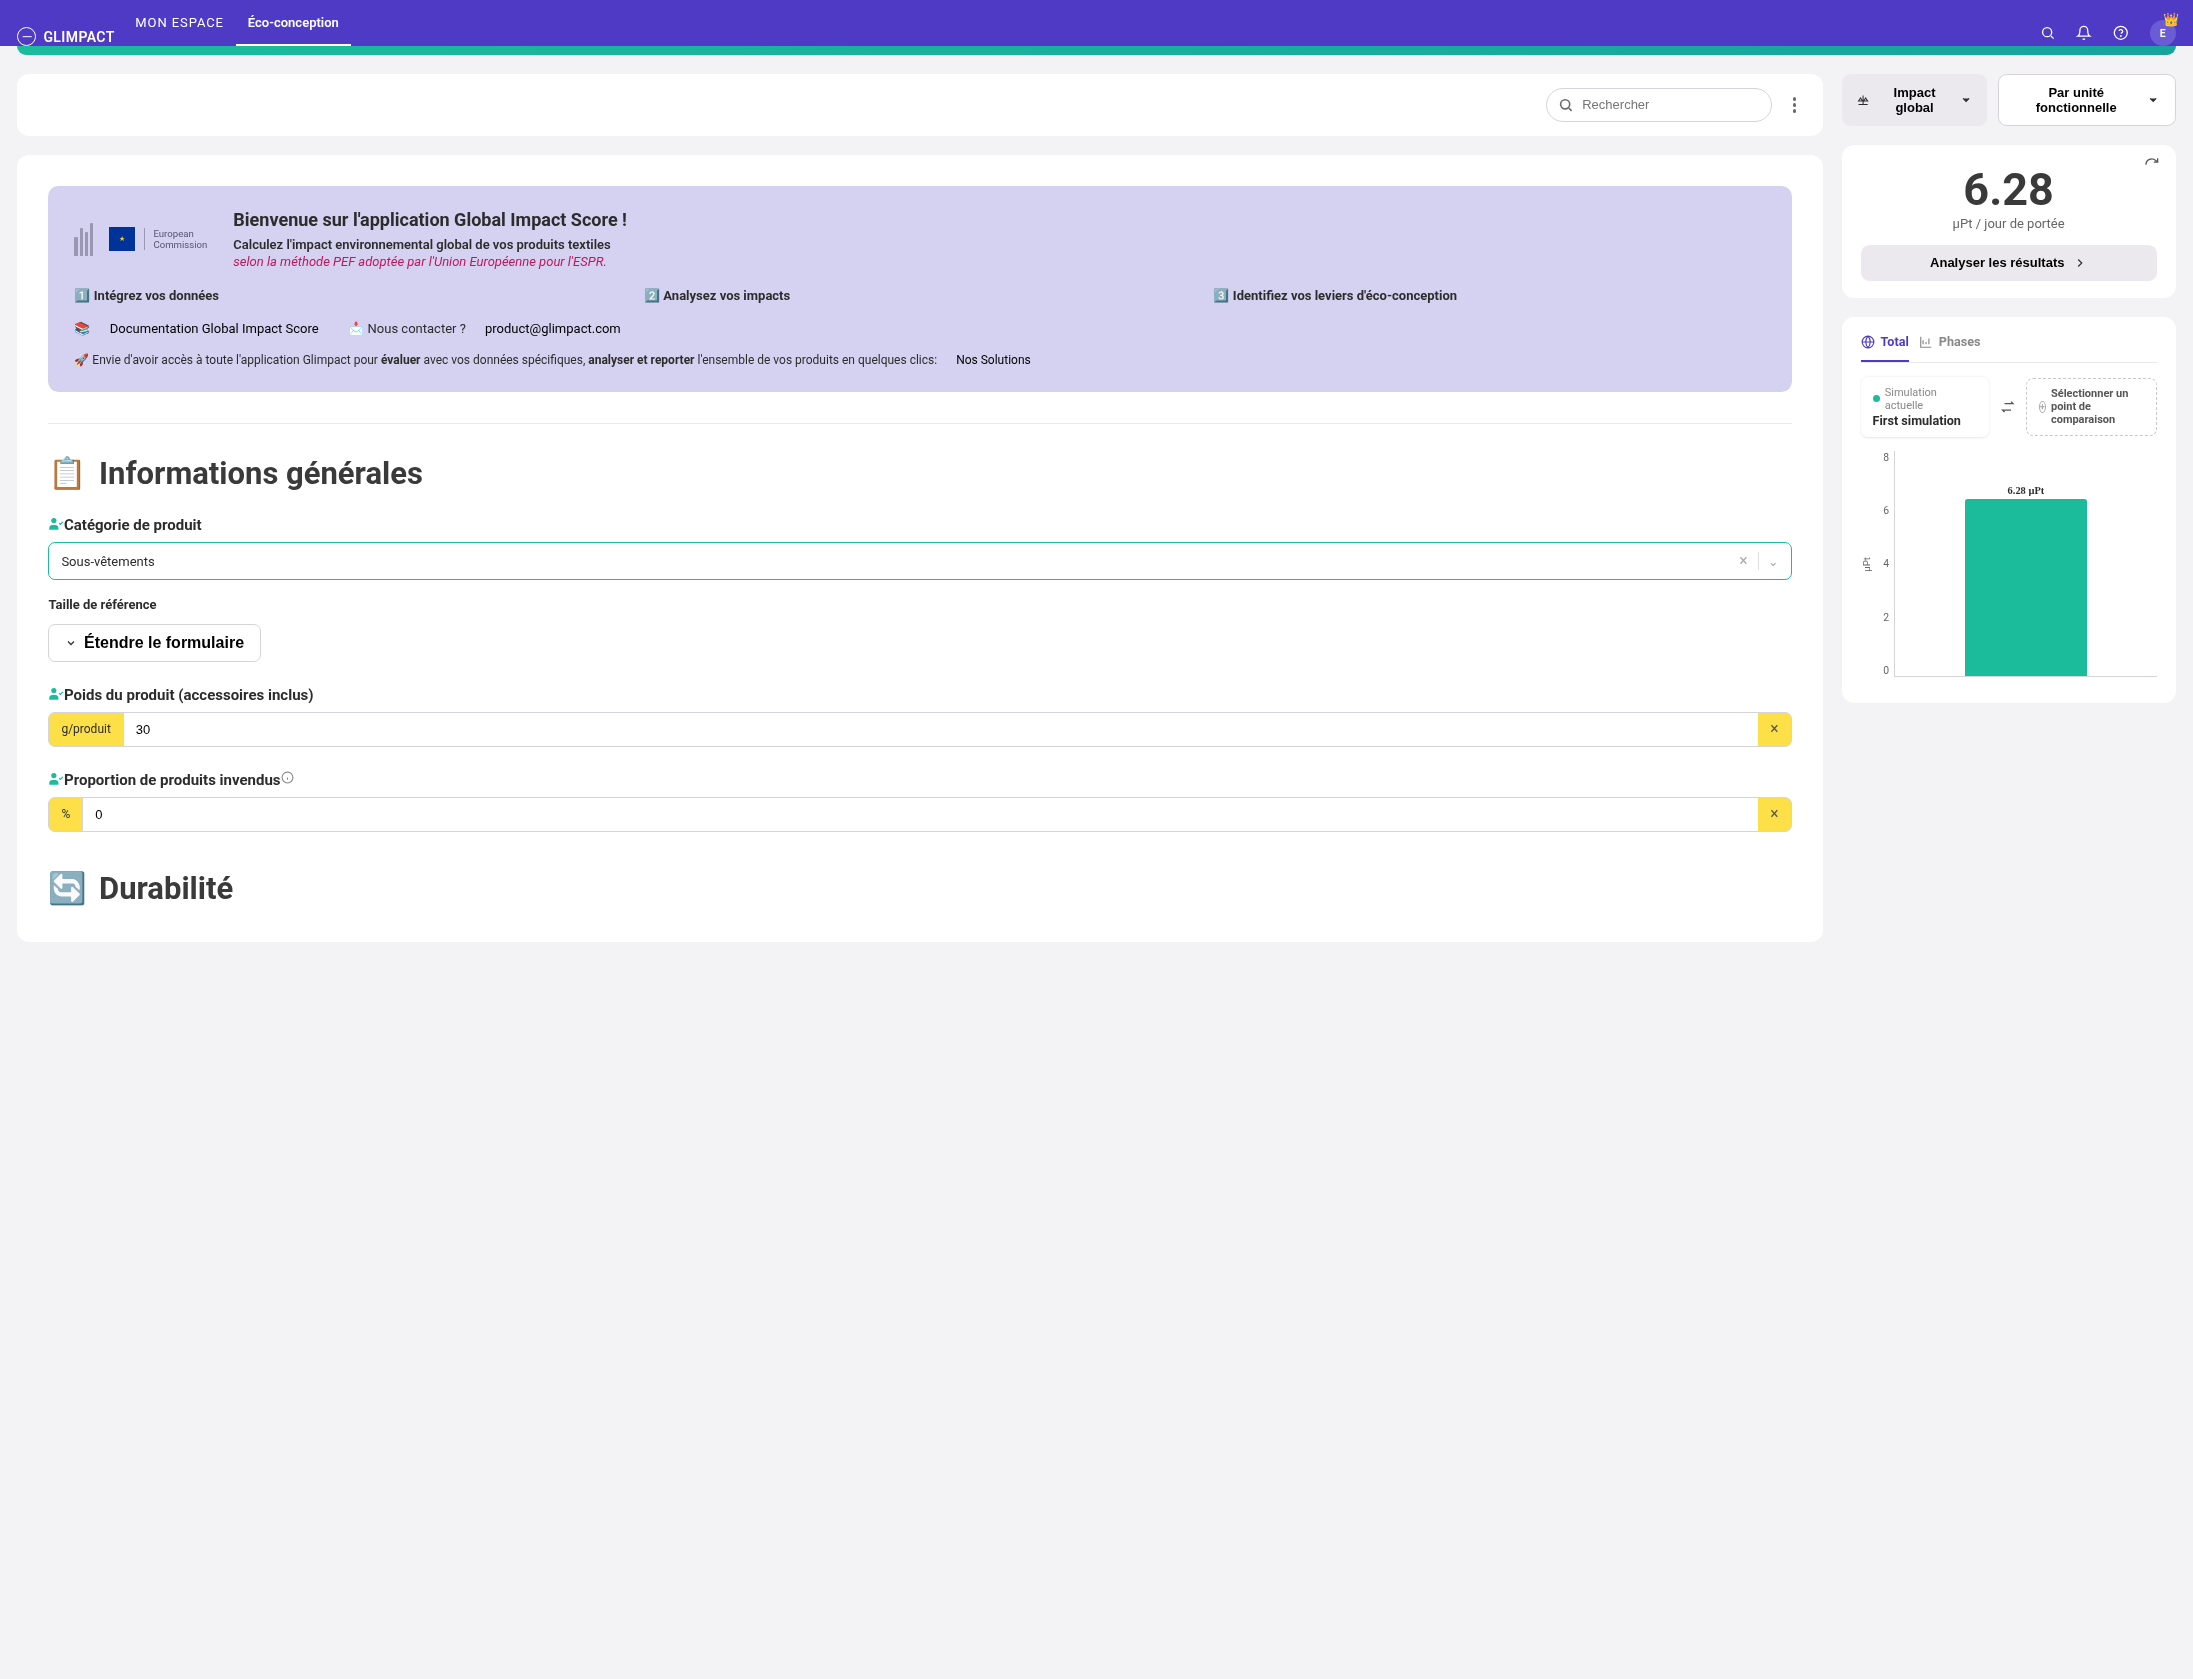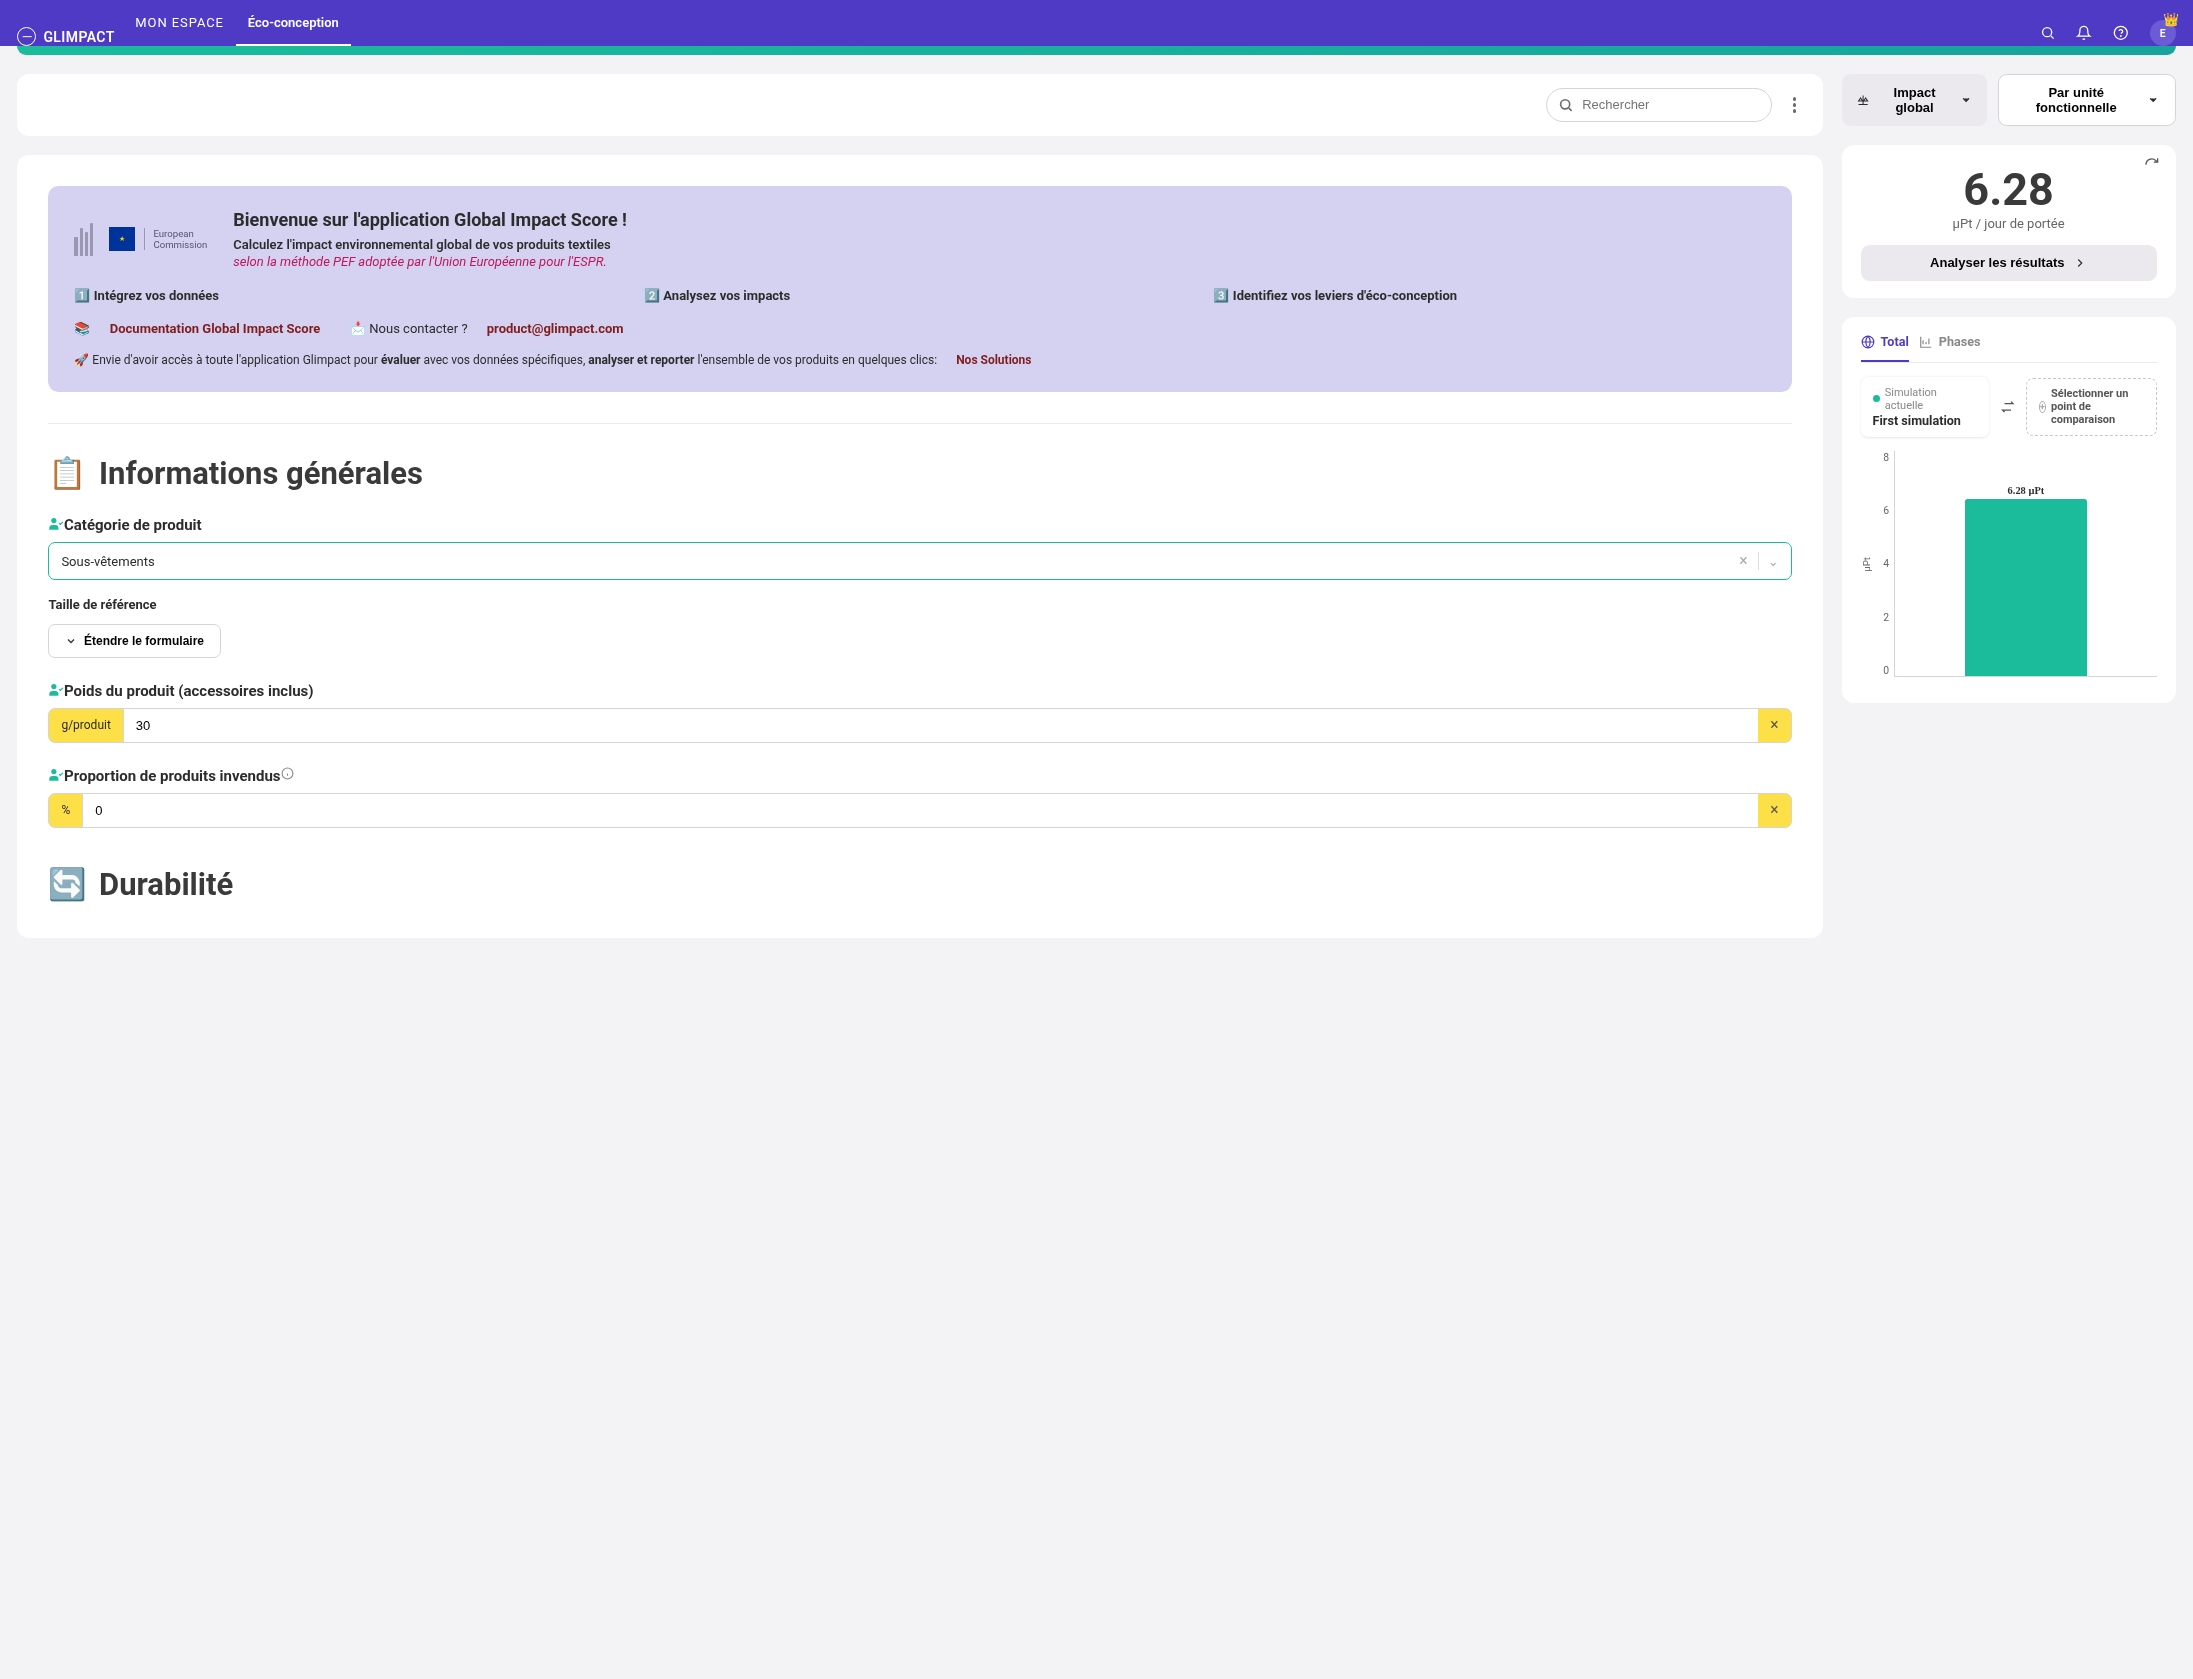--- a/index.html
+++ b/index.html
@@ -38,34 +38,34 @@
 .eu-building { width: 26px; height: 35px; display: flex; align-items: flex-end; gap: 1.7px; }
 .eu-building span { width: 3.5px; background: #9a98b1; border-radius: 0.9px 0.9px 0 0; }
 .eu-star { width: 26px; height: 24px; background: #003399; display: flex; align-items: center; justify-content: center; color: #fc0; font-size: 7px; }
 .eu-txt { font-size: 9.6px; color: #555572; border-left: 0.9px solid #9a98b1; padding-left: 8.7px; line-height: 1.15; }
 .welcome-head h2 { font-size: 18px; font-weight: 700; margin-bottom: 7px; }
 .welcome-head .sub1 { font-size: 13px; font-weight: 600; }
 .welcome-head .sub2 { font-size: 13px; font-style: italic; color: #be185d; margin-top: 2.6px; }
 .steps-row { display: flex; gap: 17.4px; margin-top: 19px; }
 .steps-row > div { flex: 1; font-size: 13px; font-weight: 700; }
 .links-row { display: flex; gap: 29.5px; margin-top: 17.4px; font-size: 13px; }
-.link { color: #7f1d1d; font-weight: 700; cursor: pointer; padding-left: 16px; }
+.link { color: #000000; font-weight: 400; cursor: pointer; padding-left: 16px; }
 .promo-row { margin-top: 15.6px; font-size: 12px; line-height: 1.5; }
 .promo-row .strong { font-weight: 700; }
 
 .divider { height: 0.9px; background: #eae9ec; margin: 31px 0; }
 .section-title { display: flex; align-items: center; gap: 12px; font-size: 31px; font-weight: 700; color: #3a3a3a; }
 
 .field-label { display: flex; align-items: flex-start; font-weight: 700; font-size: 15px; margin-top: 24px; }
 .person-icon { width: 15.6px; height: 15.6px; fill: #1abc9c; }
 .select-box { margin-top: 8.7px; border: 0.9px solid #1abc9c; border-radius: 7px; padding: 8.7px 12px; display: flex; align-items: center; font-size: 13px; background: #fff; }
 .select-box .clear { margin-left: auto; color: #aaa; font-size: 15.6px; cursor: pointer; padding-right: 10.4px; border-right: 0.9px solid #ddd; }
 .select-box .chev { color: #aaa; padding-left: 8.7px; cursor: pointer; }
 .sub-label { font-weight: 700; font-size: 13px; margin-top: 17.4px; }
-.expand-btn { margin-top: 12px; display: inline-flex; align-items: center; gap: 7px; padding: 8.7px 15.6px; border: 0.9px solid #d6d4d8; border-radius: 7px; background: #fff; font-size: 12px; font-weight: 600; cursor: pointer; }
+.expand-btn { margin-top: 12px; display: inline-flex; align-items: center; gap: 7px; padding: 8.7px 15.6px; border: 0.9px solid #d6d4d8; border-radius: 7px; background: #fff; font-size: 16px; font-weight: 600; cursor: pointer; }
 .input-box { margin-top: 8.7px; border: 0.9px solid #d6d4d8; border-radius: 7px; display: flex; align-items: stretch; background: #fde047; overflow: hidden; }
 .input-box .unit { padding: 8.7px 12px; border-right: 0.9px solid #d6d4d8; font-size: 12px; display: flex; align-items: center; }
 .input-box input { flex: 1; border: none; padding: 8.7px 12px; font-size: 13px; outline: none; }
 .input-box .xbtn { padding: 0 12px; color: #555; font-size: 15.6px; display: flex; align-items: center; cursor: pointer; }
 .info-ic { width: 13px; height: 13px; fill: none; stroke: #888; stroke-width: 2; }
 
 .btn-chip { display: inline-flex; align-items: center; gap: 8.7px; padding: 10.4px 15.6px; border-radius: 8.7px; font-weight: 700; font-size: 13px; cursor: pointer; border: none; background: #ece9ee; }
 .btn-chip svg { width: 14px; height: 14px; fill: none; stroke: #2c2c2c; stroke-width: 2; }
 .right-top { display: flex; gap: 10.4px; }
 .score-card { margin-top: 19px; padding: 17.4px 19px; position: relative; }

